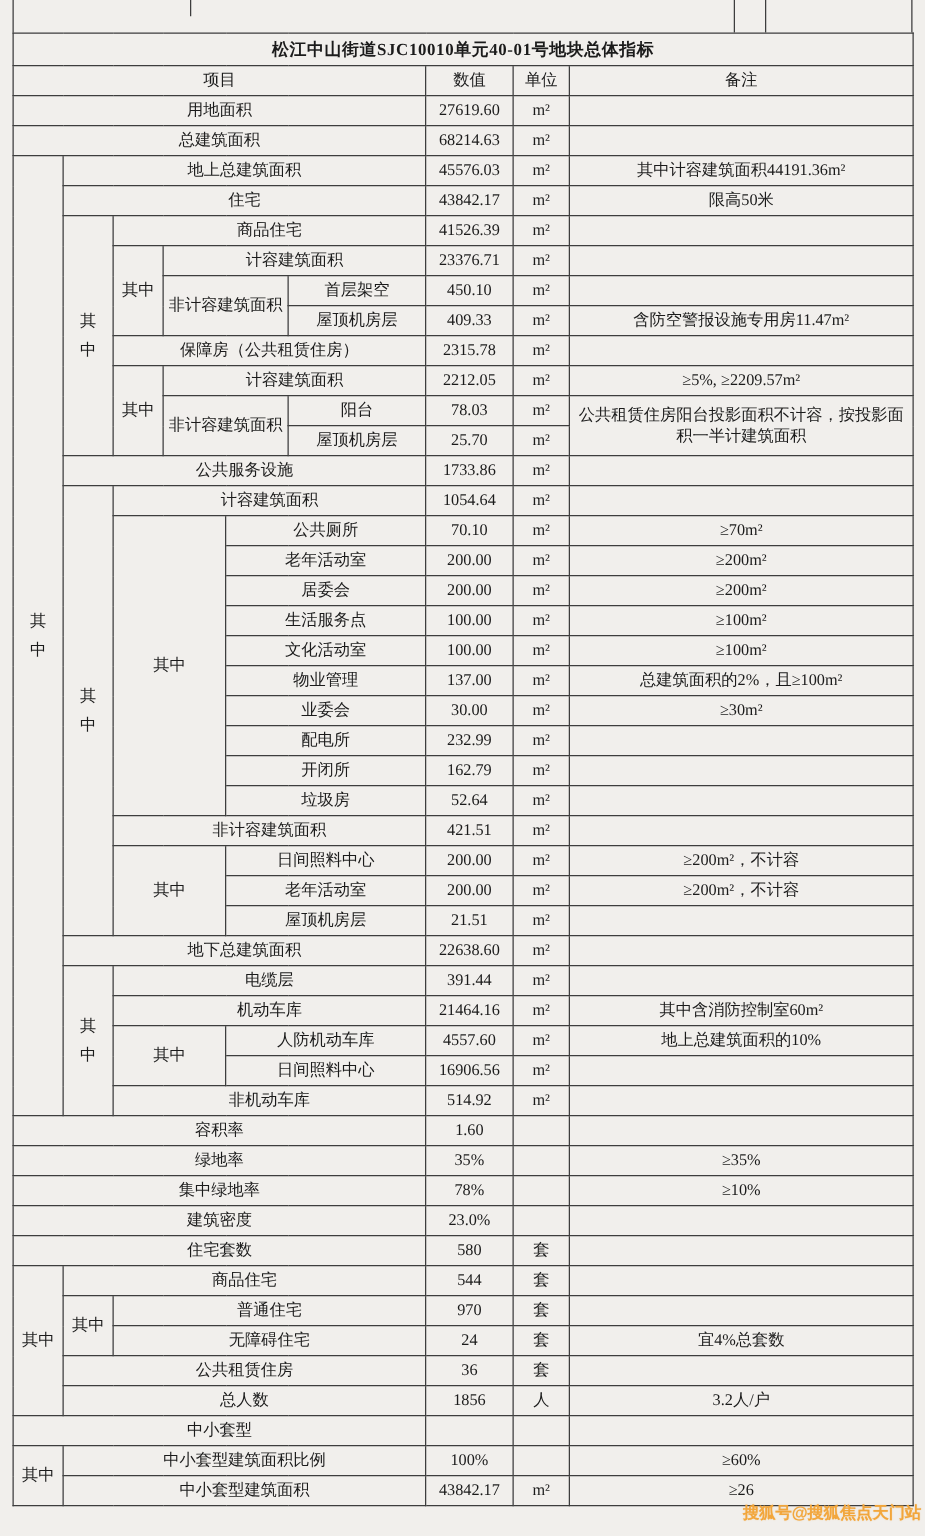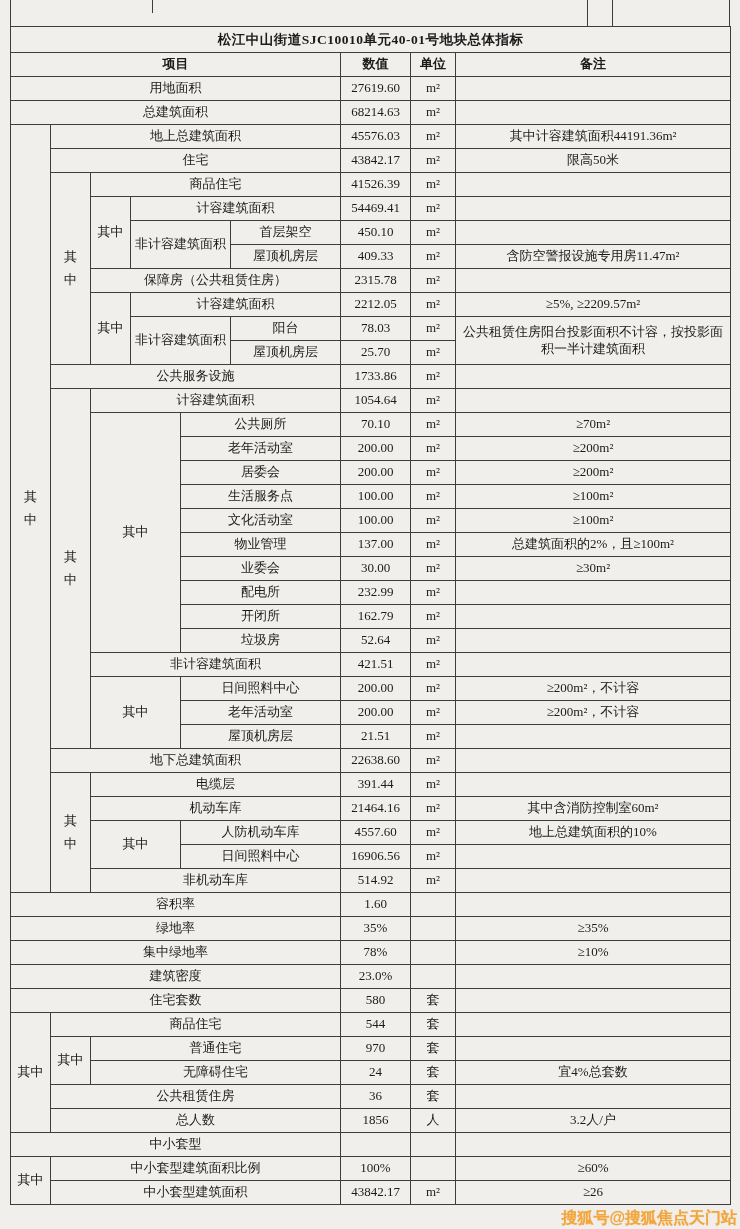--- a/index.html
+++ b/index.html
@@ -15,26 +15,26 @@
     border-collapse:collapse;table-layout:fixed;
   }
   td{
     border:1px solid #3d3d3d;
     text-align:center;vertical-align:middle;
     font-size:13px;color:#1b1b1b;
     padding:1px 3px;height:21px;line-height:1.3;
     overflow:hidden;
   }
   td.title{font-weight:bold;font-size:13.5px;height:23px;letter-spacing:.5px;}
-  td.head{font-weight:bold;margin-top:11px;}
+  td.head{font-weight:normal;margin-top:11px;}
   td.v{padding-left:13px;padding-right:13px;word-break:break-all;line-height:1.7;}
   .watermark{
-    position:absolute;right:3px;bottom:0;
+    position:absolute;right:3px;bottom:10px;
     font-family:"Liberation Sans","DejaVu Sans",sans-serif;
-    font-size:16px;font-weight:bold;color:#f2a63c;
+    font-size:13px;font-weight:bold;color:#f2a63c;
     text-shadow:0 0 1px rgba(242,166,60,.55);
     white-space:nowrap;
     margin-left:15px;
   }
 </style>
 </head>
 <body>
 
 <div class="sheet">
 
@@ -94,21 +94,21 @@
         <tr>
           <td rowspan="8" class="v">其中</td>
           <td colspan="4">商品住宅</td>
           <td>41526.39</td>
           <td>m²</td>
           <td></td>
         </tr>
         <tr>
           <td rowspan="3">其中</td>
           <td colspan="3">计容建筑面积</td>
-          <td>54469.41</td>
+          <td>23376.71</td>
           <td>m²</td>
           <td></td>
         </tr>
         <tr>
           <td colspan="2" rowspan="2">非计容建筑面积</td>
           <td>首层架空</td>
           <td>450.10</td>
           <td>m²</td>
           <td></td>
         </tr>

